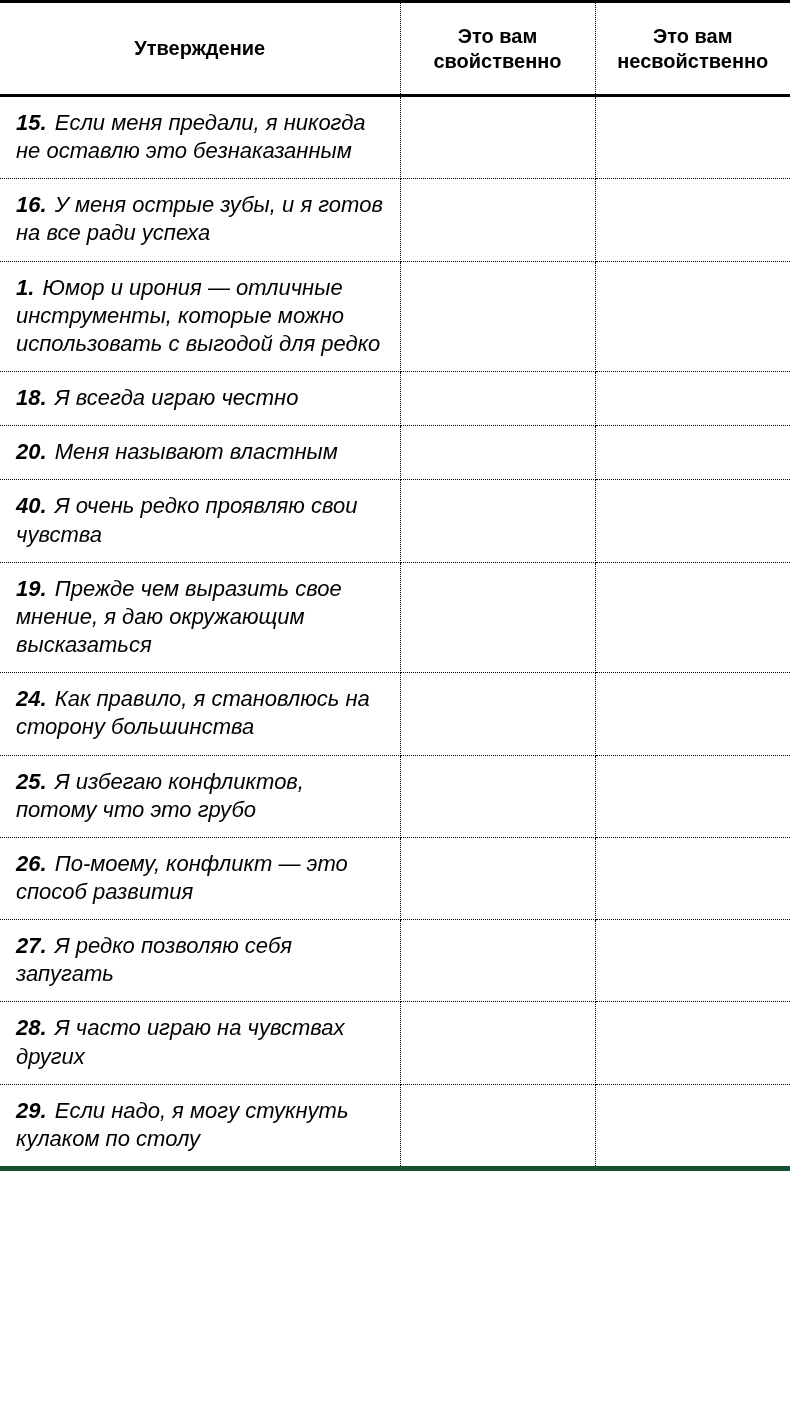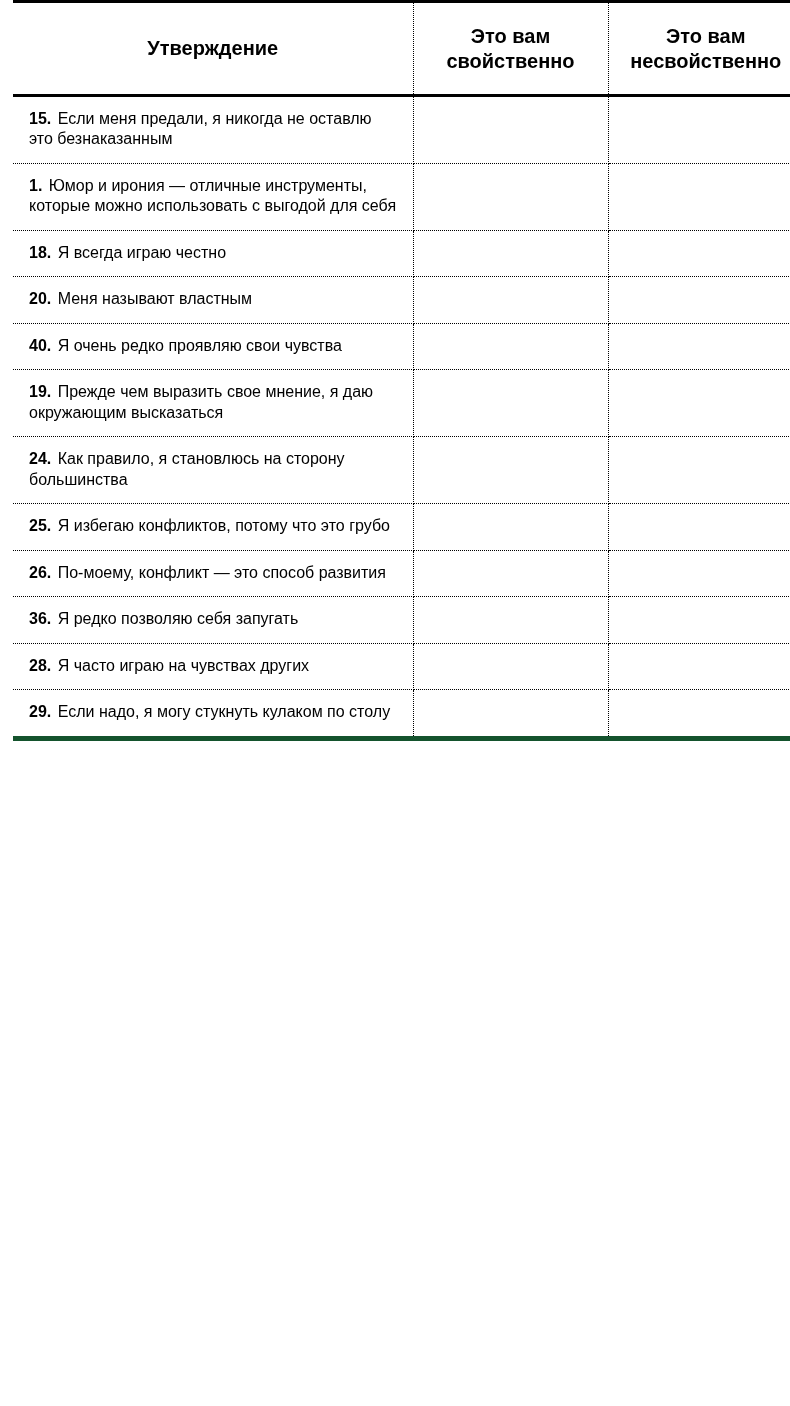--- a/index.html
+++ b/index.html
@@ -13,21 +13,20 @@
     font-family: "Liberation Sans", sans-serif;
     color: #000000;
     overflow: hidden;
   }
 
   .sheet {
     position: relative;
     width: 790px;
     height: 1406px;
     box-sizing: border-box;
-    padding-left: 13px;
   }
 
   table.questionnaire {
     width: 790px;
     border-collapse: collapse;
     table-layout: fixed;
   }
 
   table.questionnaire col.c-statement { width: 400px; }
   table.questionnaire col.c-yes { width: 195px; }
@@ -52,22 +51,23 @@
   }
   thead th.col-yes {
     border-right: 1px dotted #000;
   }
 
   
   tbody td {
     border-bottom: 1px dotted #000;
     vertical-align: top;
     padding: 12px 10px 13px 14px;
-    font-size: 16px;
+    font-size: 22px;
     line-height: 1.28;
+    font-style: italic;
   }
   tbody td.statement {
     border-right: 1px dotted #000;
     padding-left: 16px;
     padding-right: 16px;
   }
   tbody td.answer {
     border-right: 1px dotted #000;
   }
   tbody td.answer.last {
@@ -114,21 +114,26 @@
         </th>
       </tr>
     </thead>
     <tbody id="rows-body">
         <tr>
           <td class="statement"><span class="num">15.</span> <span class="txt">Если меня предали, я никогда не оставлю это безнаказанным</span></td>
           <td class="answer"></td>
           <td class="answer last"></td>
         </tr>
         <tr>
-          <td class="statement"><span class="num">1.</span> <span class="txt">Юмор и ирония — отличные инструменты, которые можно использовать с выгодой для себя</span></td>
+          <td class="statement"><span class="num">16.</span> <span class="txt">У меня острые зубы, и я готов на все ради успеха</span></td>
+          <td class="answer"></td>
+          <td class="answer last"></td>
+        </tr>
+        <tr>
+          <td class="statement"><span class="num">1.</span> <span class="txt">Юмор и ирония — отличные инструменты, которые можно использовать с выгодой для редко</span></td>
           <td class="answer"></td>
           <td class="answer last"></td>
         </tr>
         <tr>
           <td class="statement"><span class="num">18.</span> <span class="txt">Я всегда играю честно</span></td>
           <td class="answer"></td>
           <td class="answer last"></td>
         </tr>
         <tr>
           <td class="statement"><span class="num">20.</span> <span class="txt">Меня называют властным</span></td>
@@ -154,21 +159,21 @@
           <td class="statement"><span class="num">25.</span> <span class="txt">Я избегаю конфликтов, потому что это грубо</span></td>
           <td class="answer"></td>
           <td class="answer last"></td>
         </tr>
         <tr>
           <td class="statement"><span class="num">26.</span> <span class="txt">По-моему, конфликт — это способ развития</span></td>
           <td class="answer"></td>
           <td class="answer last"></td>
         </tr>
         <tr>
-          <td class="statement"><span class="num">36.</span> <span class="txt">Я редко позволяю себя запугать</span></td>
+          <td class="statement"><span class="num">27.</span> <span class="txt">Я редко позволяю себя запугать</span></td>
           <td class="answer"></td>
           <td class="answer last"></td>
         </tr>
         <tr>
           <td class="statement"><span class="num">28.</span> <span class="txt">Я часто играю на чувствах других</span></td>
           <td class="answer"></td>
           <td class="answer last"></td>
         </tr>
         <tr>
           <td class="statement"><span class="num">29.</span> <span class="txt">Если надо, я могу стукнуть кулаком по столу</span></td>

